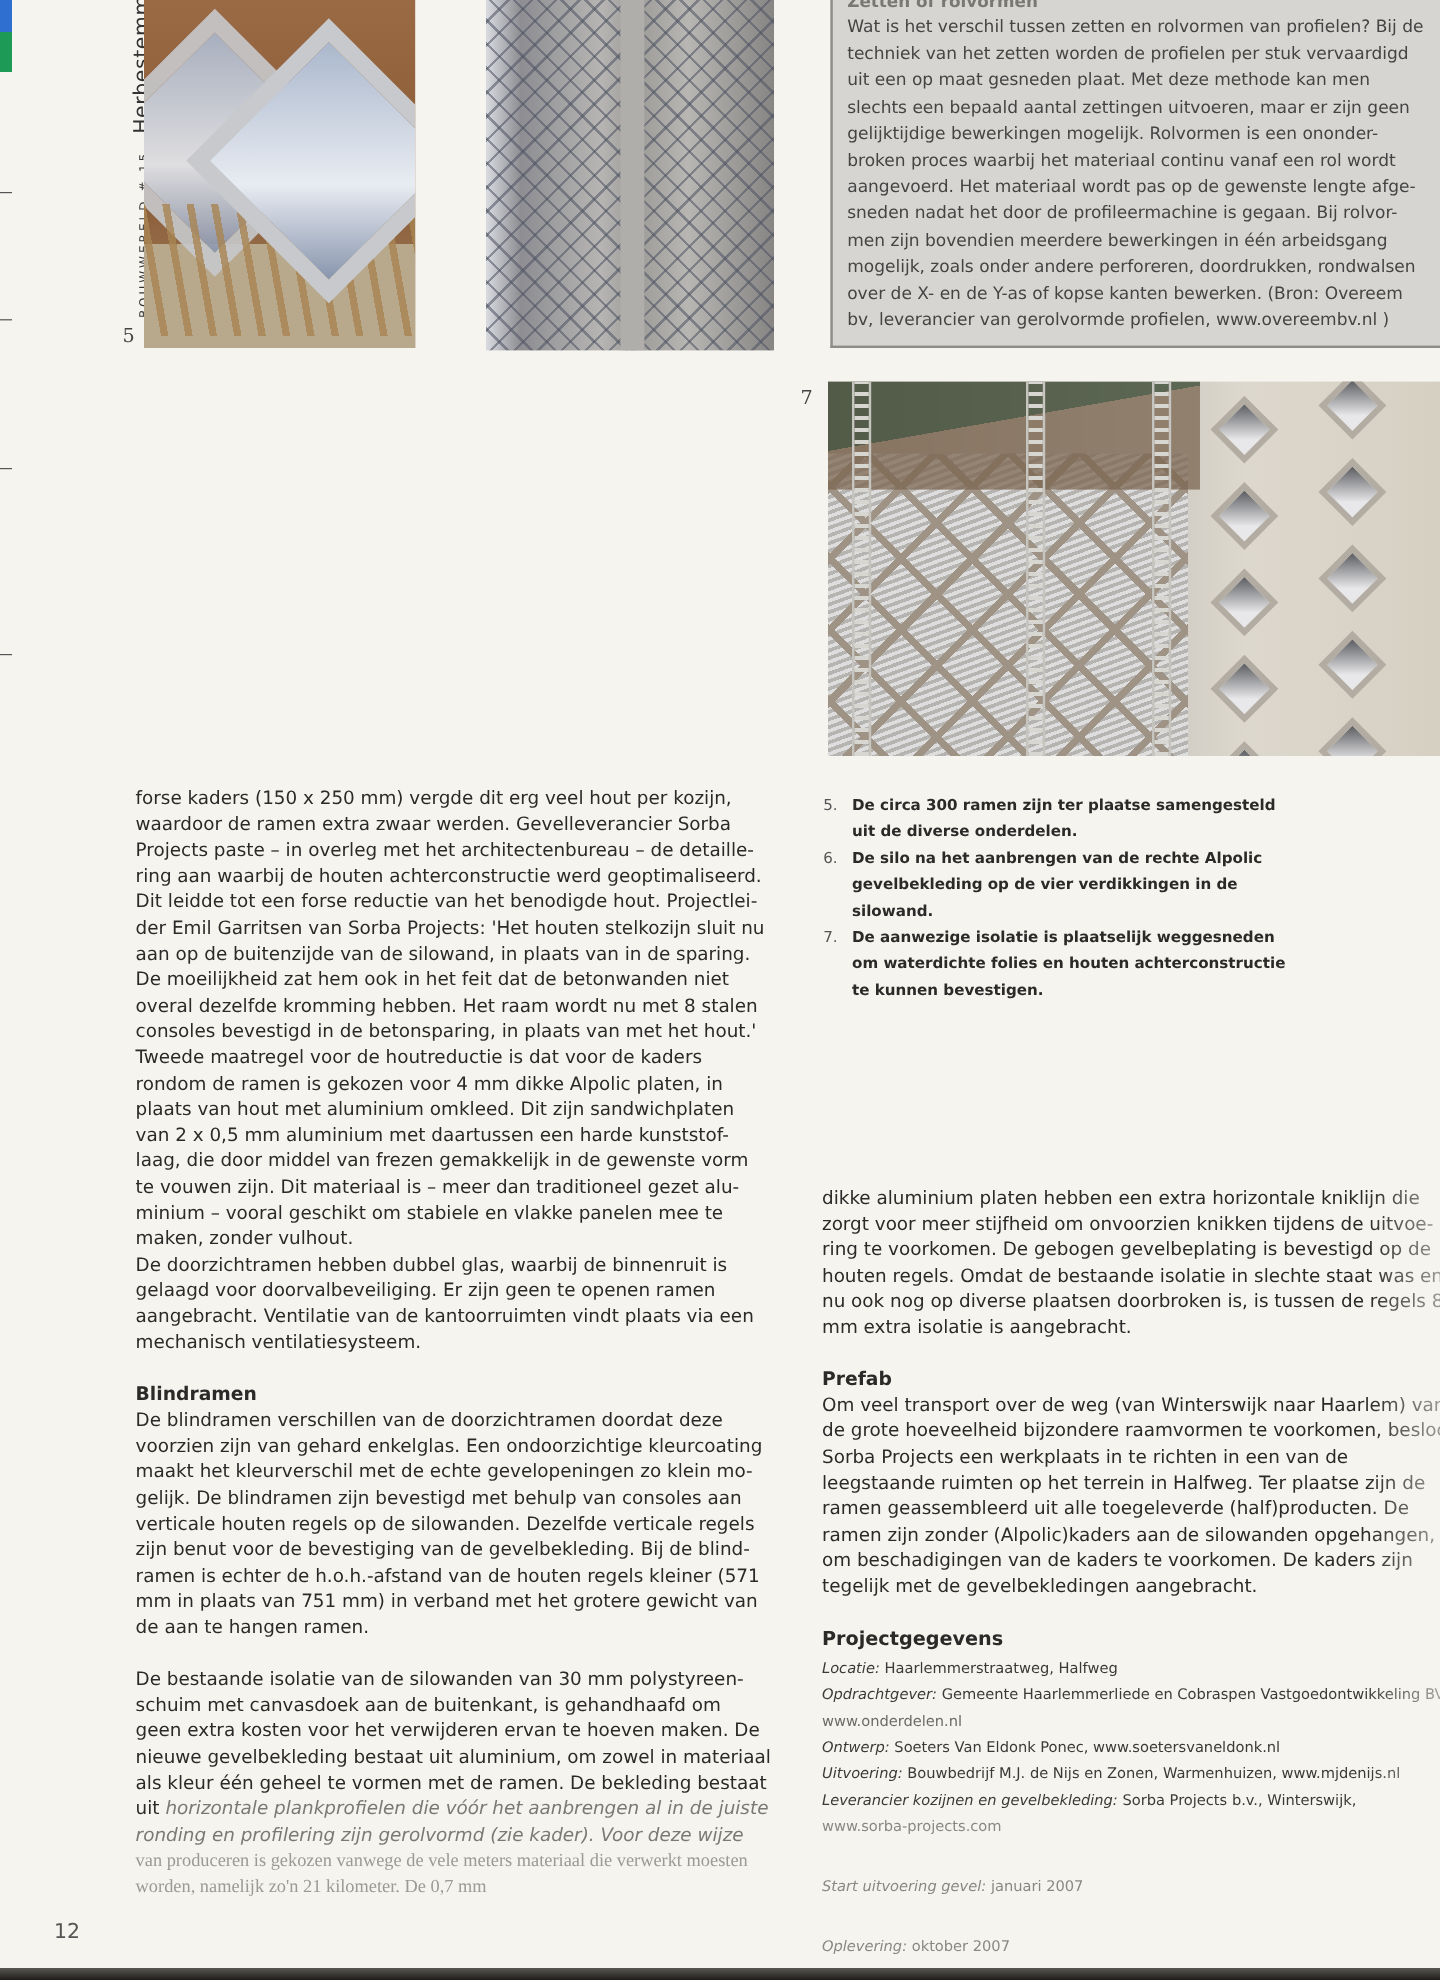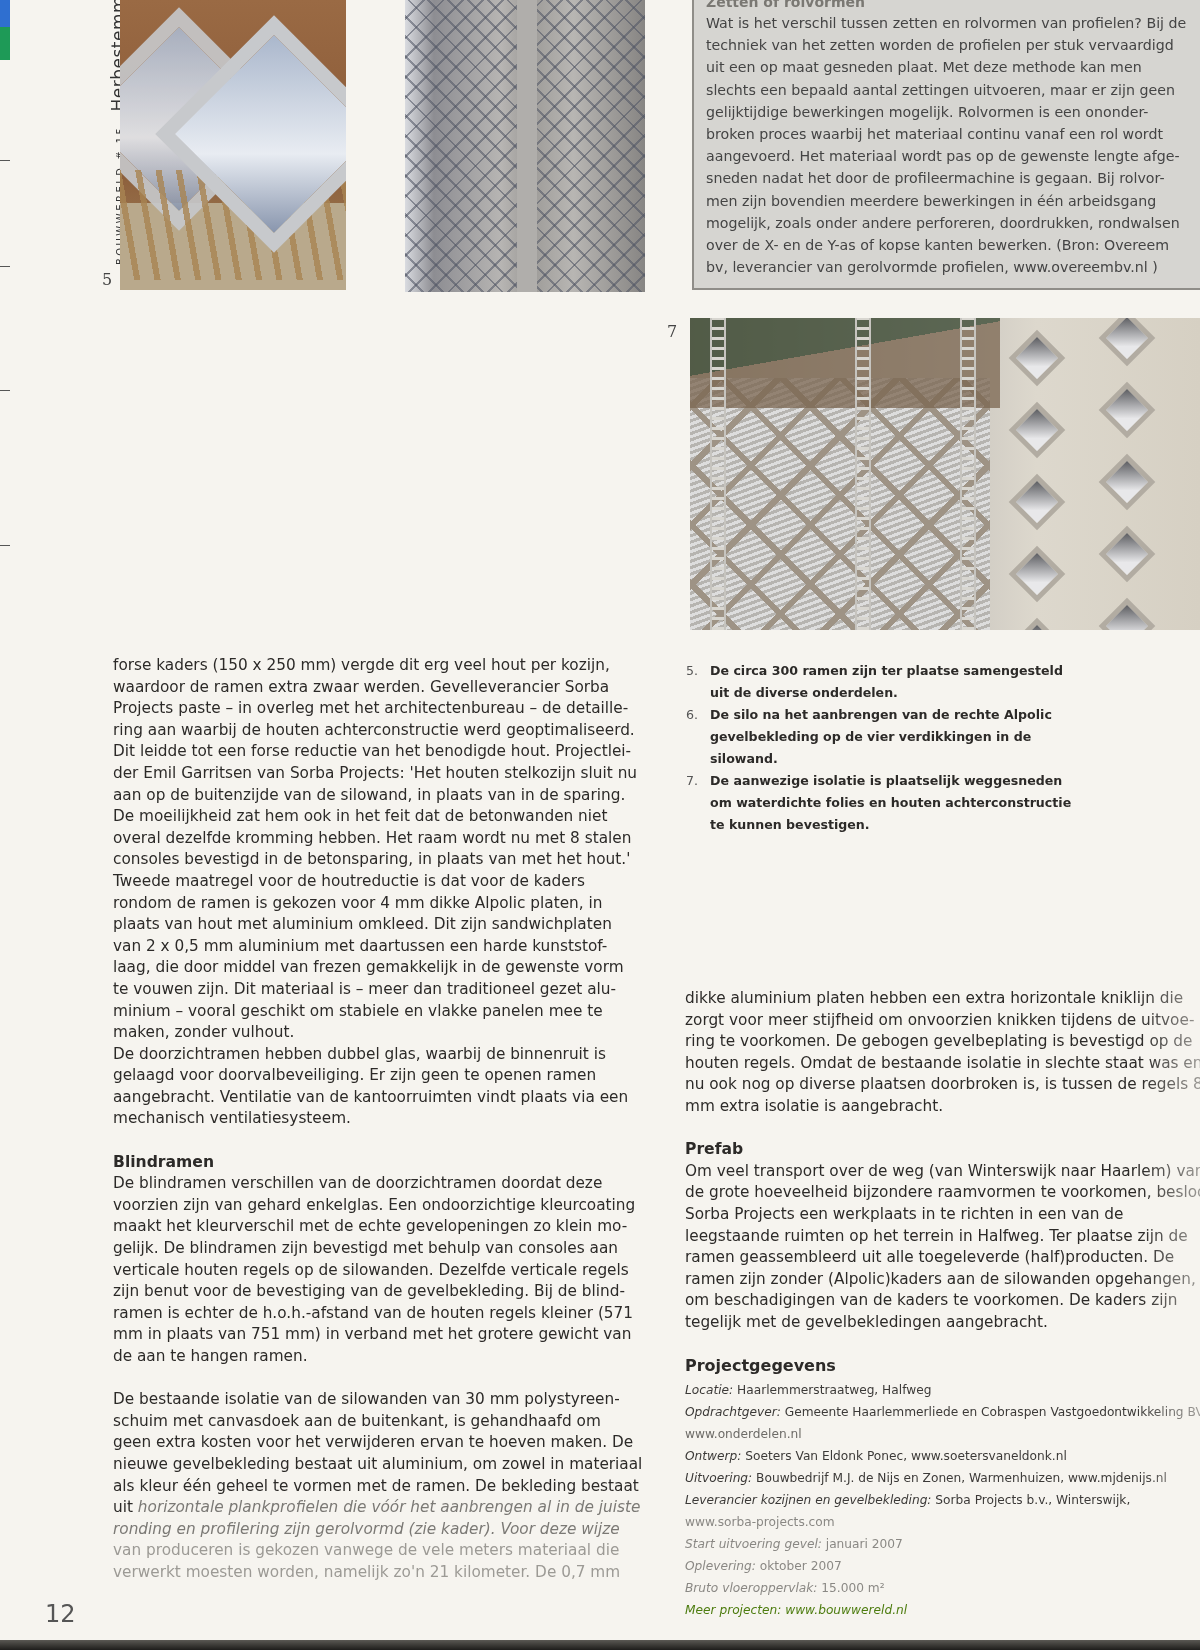--- a/index.html
+++ b/index.html
@@ -95,44 +95,44 @@
   }
 
   .col-left {
     position: absolute; left: 113px; top: 655px; width: 530px;
     font-size: 15.3px; line-height: 21.6px; color: #2c2a28;
   }
   .col-left p { margin: 0; }
   .col-left h3, .col-right h3 { margin: 0; font-size: 15.6px; font-weight: bold; color: #2c2a28; }
   .gap { height: 21.6px; }
   .fade { color: #7b7975; font-style: italic; }
-  .fade2 { color: #9c9a95; }
+  .fade2 { color: #9c9a95; font-family: Liberation Serif, serif; }
 
   .captions {
     position: absolute; left: 686px; top: 660px; width: 400px;
     font-size: 12.6px; line-height: 22px; font-weight: bold; color: #2c2a28;
     list-style: none; margin: 0; padding: 0;
   }
   .captions li { display: flex; }
   .captions .cnum { width: 24px; flex: none; font-weight: normal; color: #555; }
 
   .col-right {
     position: absolute; left: 685px; top: 988px; width: 530px;
     font-size: 15.3px; line-height: 21.6px; color: #2c2a28;
   }
   .col-right p { margin: 0; }
 
   .proj-head { font-size: 16px; font-weight: bold; margin: 0 0 2px 0; }
   .proj-list { font-size: 12.2px; line-height: 22px; color: #3c3a38; white-space: nowrap; }
   .proj-list .lbl { font-style: italic; }
   .proj-list .url { color: #6d6b67; }
-  .proj-list .blur { color: #8a8884; }
+  .proj-list .blur { color: #8a8884; margin-top: 28px; }
   .proj-list .link { color: #4d7c0f; font-style: italic; }
 
-  .page-number { position: absolute; left: 45px; top: 1600px; font-size: 24px; color: #555; }
+  .page-number { position: absolute; left: 45px; top: 1600px; font-size: 17px; color: #555; }
   .bottom-shadow { position: absolute; left: 0; top: 1640px; width: 1200px; height: 10px; background: linear-gradient(#5a5853,#1e1d1b); }
   .right-fade { position: absolute; right: 0; top: 930px; width: 60px; height: 700px; background: linear-gradient(90deg, rgba(246,244,239,0), rgba(246,244,239,.55)); pointer-events: none; }
 </style>
 </head>
 <body>
 
 <div class="page-edge-left"></div>
 <div class="margin-ticks">
   <span style="top:160px"></span>
     <span style="top:266px"></span>

